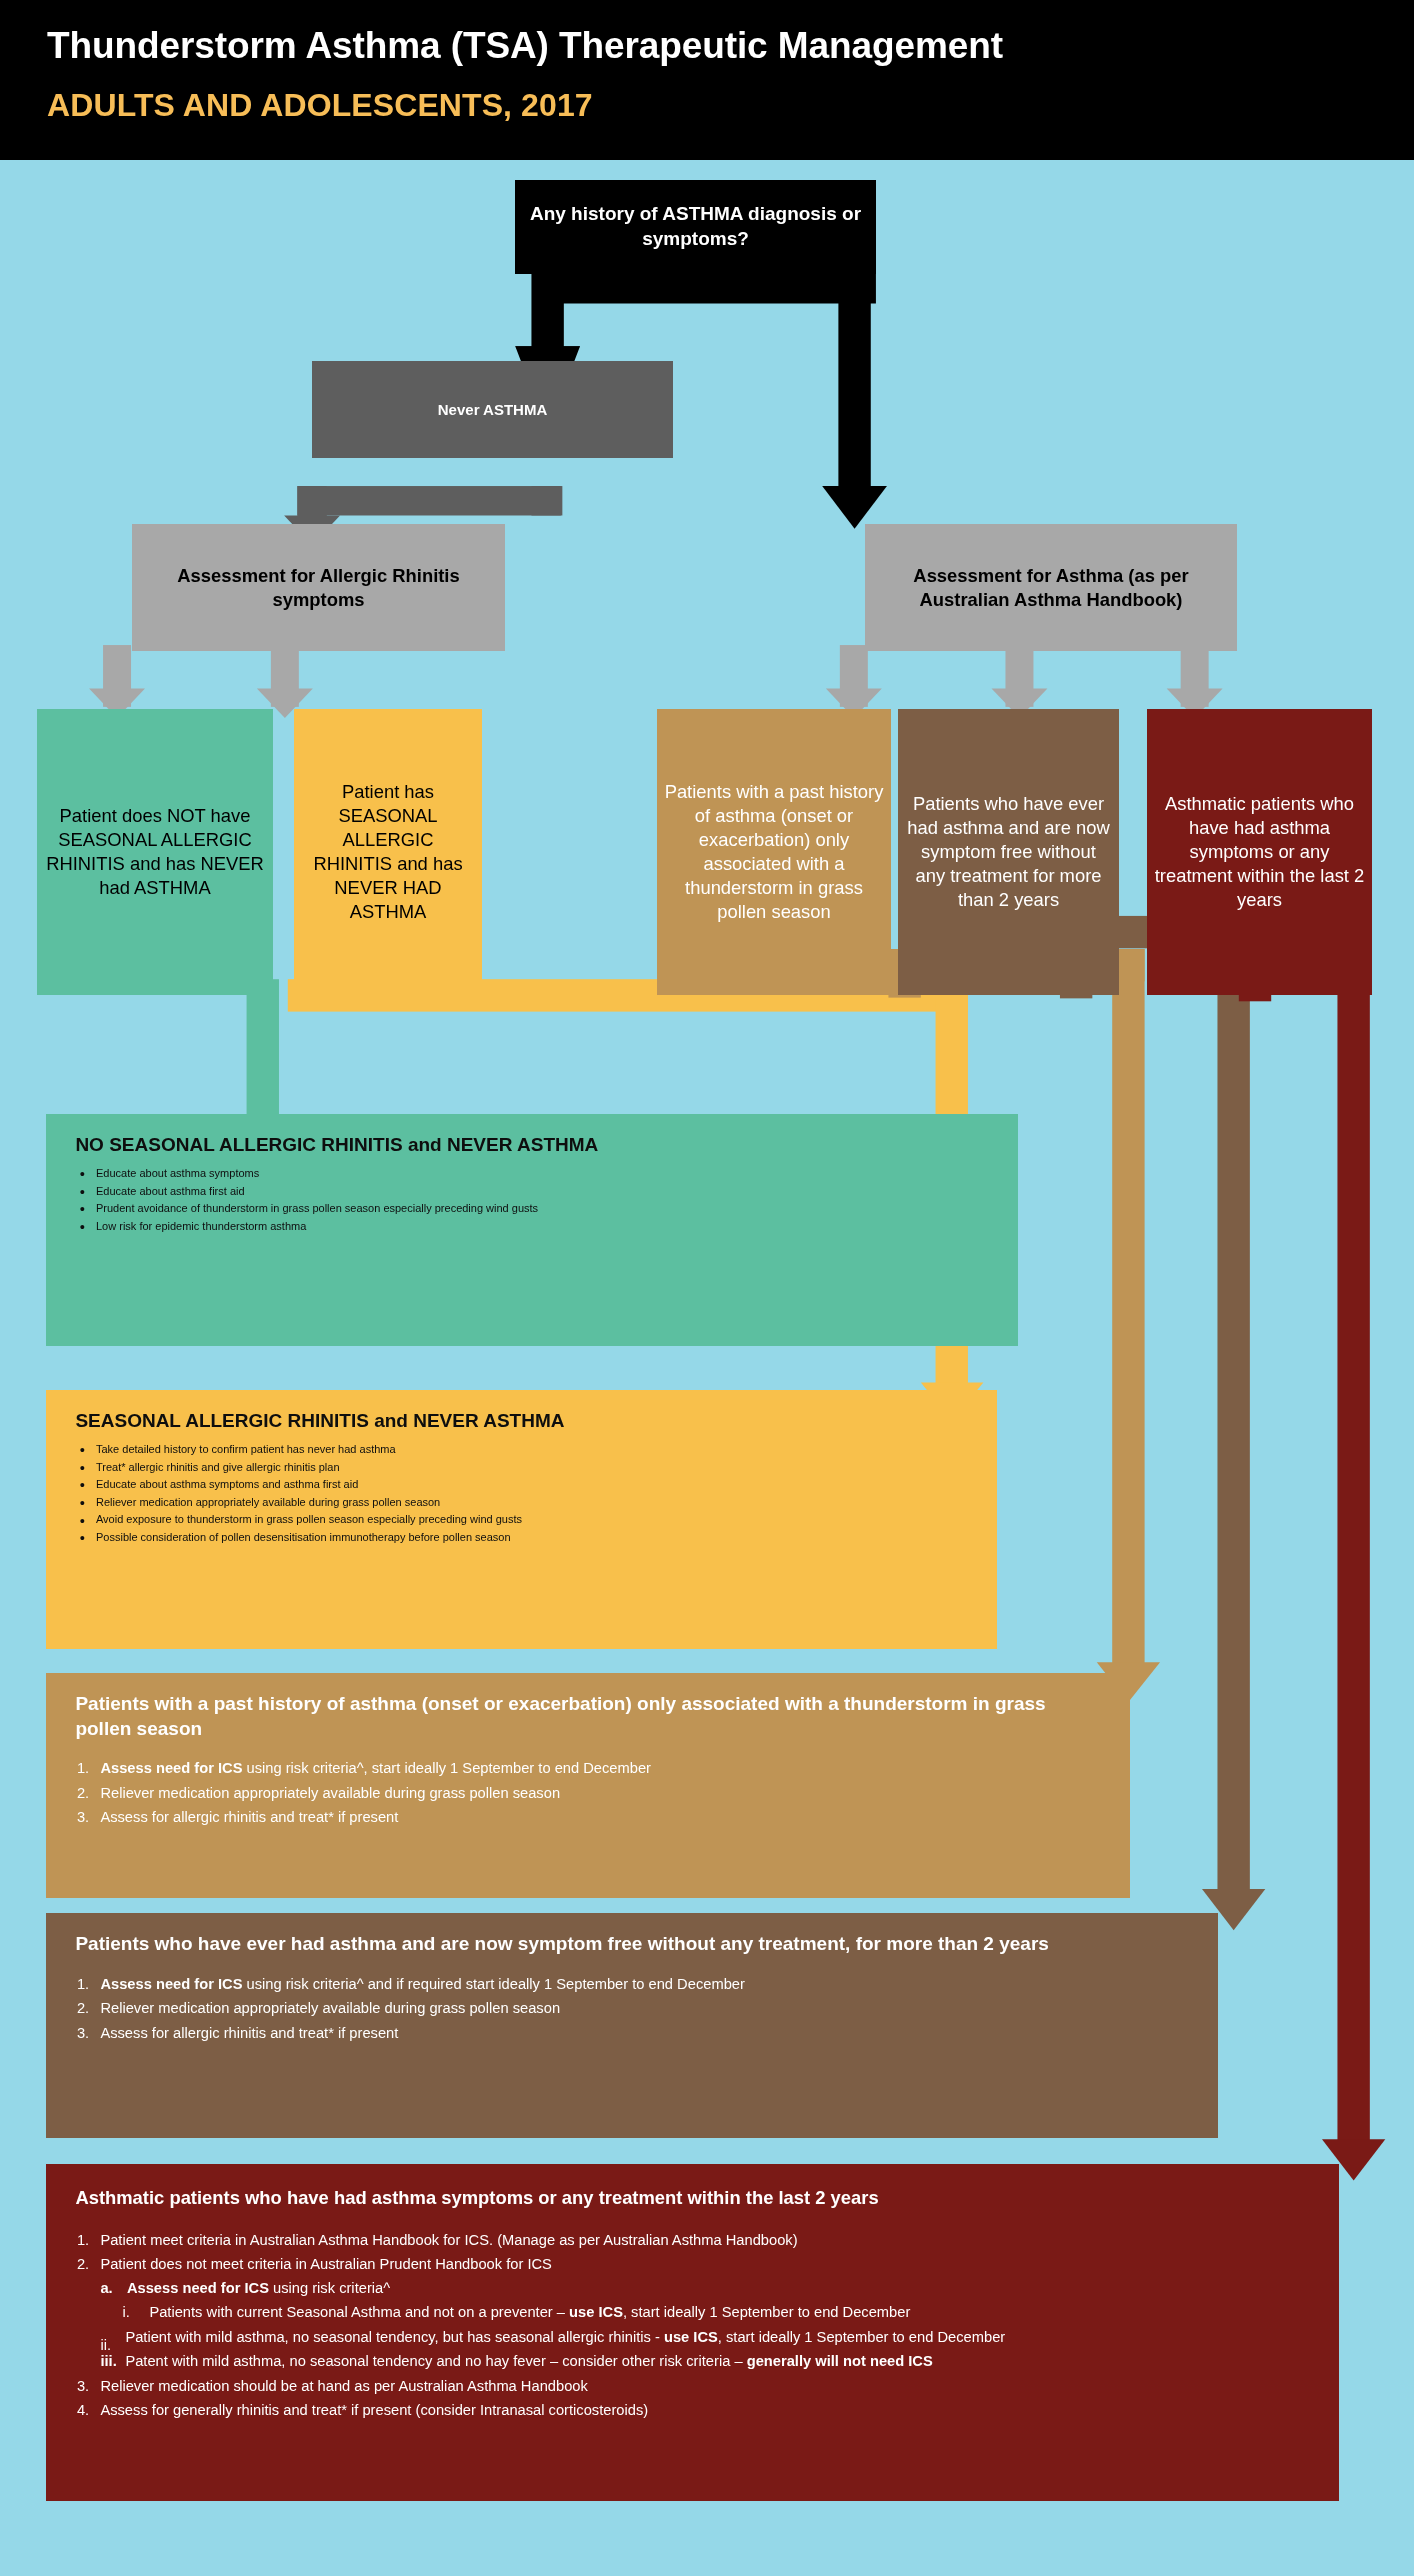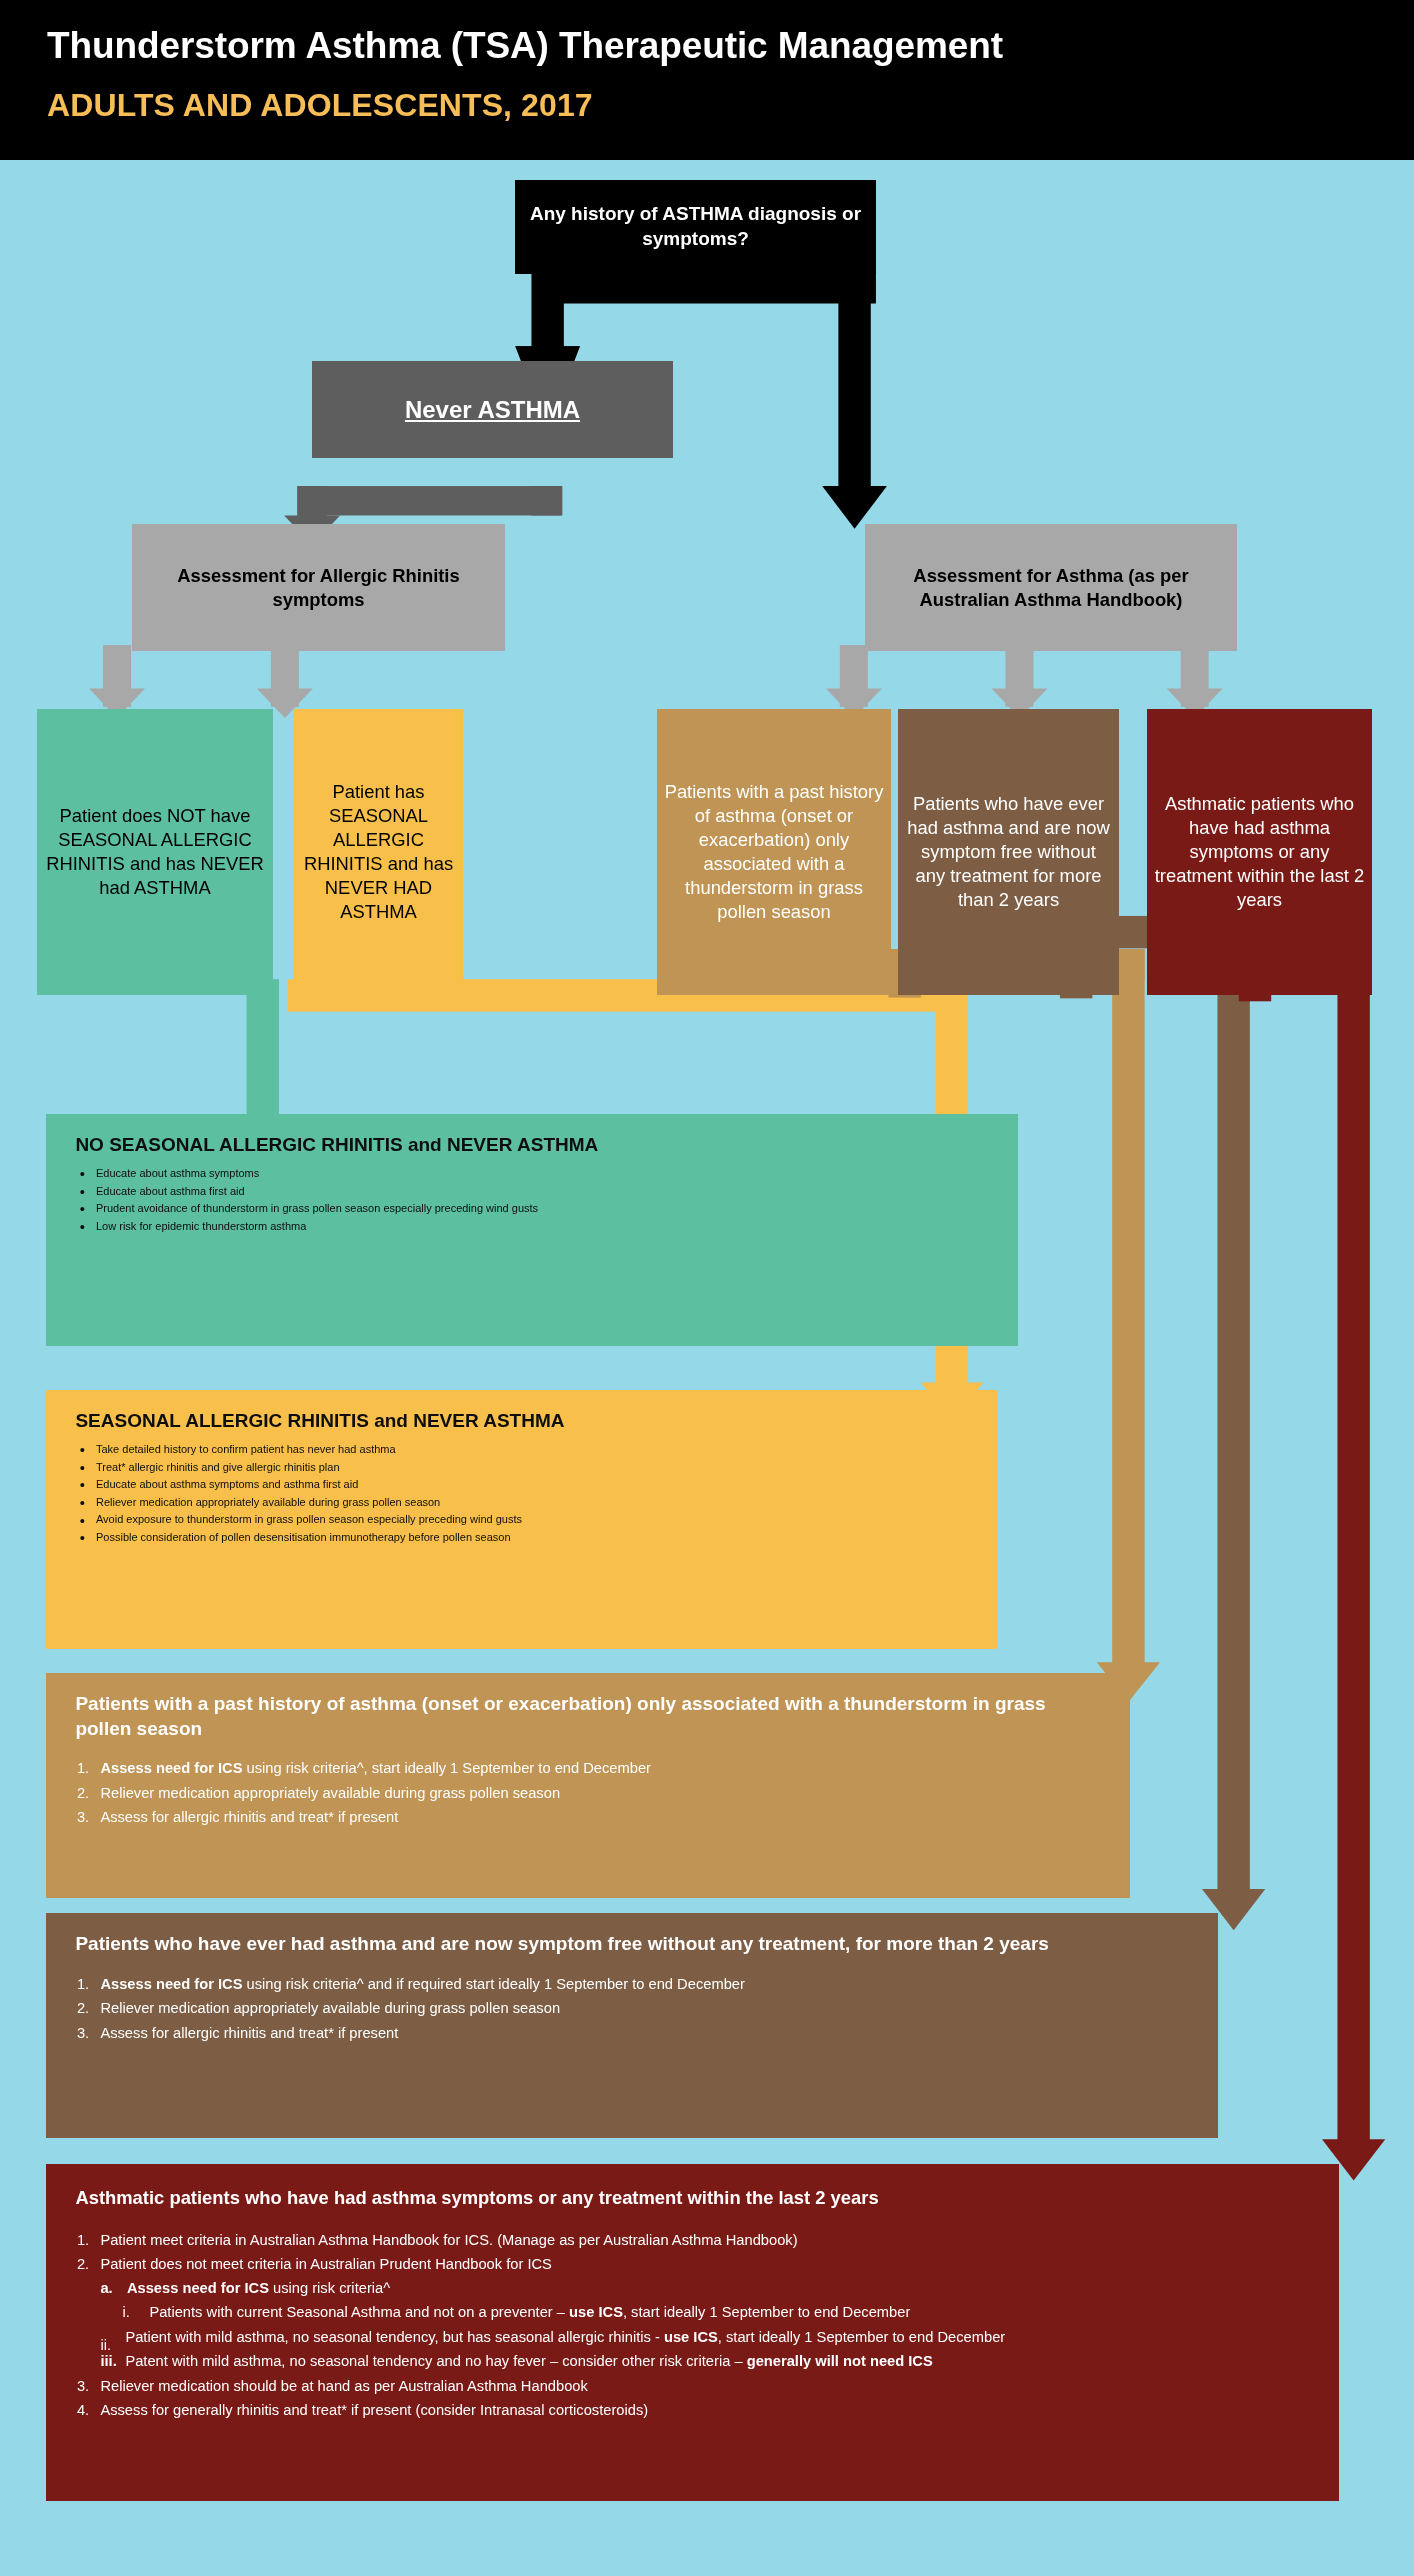--- a/index.html
+++ b/index.html
@@ -124,36 +124,36 @@
     <rect fill="#7a1a16" x="1683" y="1200" width="44" height="160"></rect>
     <rect fill="#7a1a16" x="1817" y="1200" width="44" height="1722"></rect>
     <polygon fill="#7a1a16" points="1796,2906 1882,2906 1839,2962"></polygon>
   </svg>
 
   <div class="node n-black" style="left:515px;top:180px;width:361px;height:94px;">
     <div class="txt" style="font-size:19px;">Any history of ASTHMA diagnosis or symptoms?</div>
   </div>
 
   <div class="node n-dgray" style="left:312px;top:361px;width:361px;height:97px;">
-    <div class="txt" style="font-size:24px;text-decoration:underline;">Never ASTHMA</div>
+    <div class="txt" style="font-size:15px;">Never ASTHMA</div>
   </div>
 
   <div class="node n-lgray" style="left:104px;top:524px;width:373px;height:127px;">
     <div class="txt" style="font-size:18.4px;">Assessment for Allergic Rhinitis symptoms</div>
   </div>
 
   <div class="node n-lgray" style="left:837px;top:524px;width:372px;height:127px;">
     <div class="txt" style="font-size:18.4px;">Assessment for Asthma (as per Australian Asthma Handbook)</div>
   </div>
 
   <div class="node n-green" style="left:37px;top:709px;width:236px;height:286px;">
     <div class="txt" style="font-size:18.4px;">Patient does NOT have SEASONAL ALLERGIC RHINITIS and has NEVER had ASTHMA</div>
   </div>
 
-  <div class="node n-yellow" style="left:294px;top:709px;width:169px;height:286px;">
+  <div class="node n-yellow" style="left:294px;top:709px;width:188px;height:286px;">
     <div class="txt" style="font-size:18.4px;">Patient has SEASONAL ALLERGIC RHINITIS and has NEVER HAD ASTHMA</div>
   </div>
 
   <div class="node n-tan" style="left:657px;top:709px;width:234px;height:286px;">
     <div class="txt" style="font-size:18.4px;">Patients with a past history of asthma (onset or exacerbation) only associated with a thunderstorm in grass pollen season</div>
   </div>
 
   <div class="node n-brown" style="left:898px;top:709px;width:221px;height:286px;">
     <div class="txt" style="font-size:18.4px;">Patients who have ever had asthma and are now symptom free without any treatment for more than 2 years</div>
   </div>

